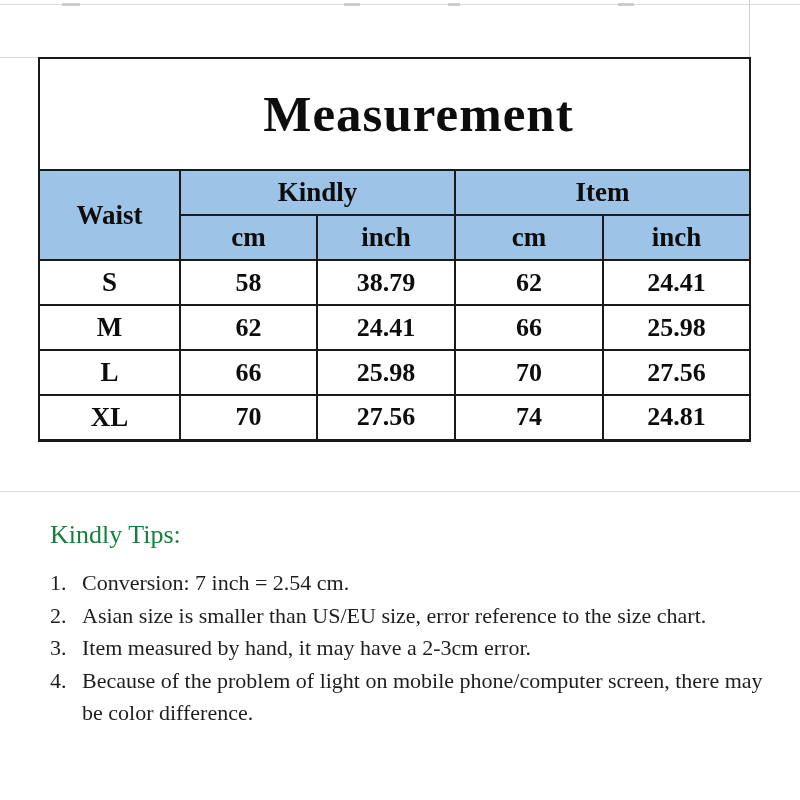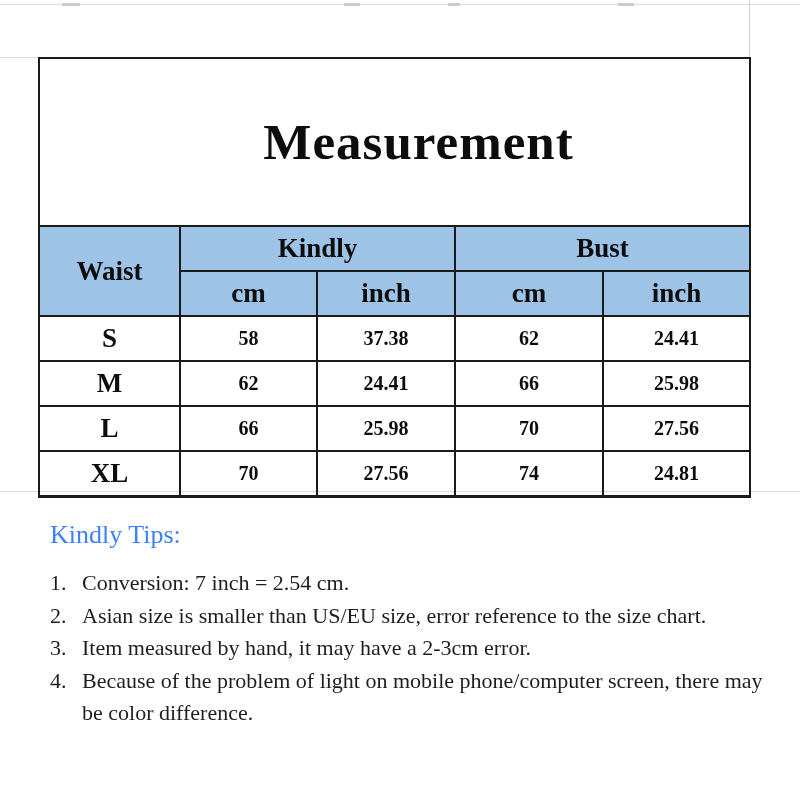--- a/index.html
+++ b/index.html
@@ -22,56 +22,56 @@
     table-layout:fixed;
     width:711px;
   }
   table.size-chart td {
     border:2px solid #1a1a1a;
     text-align:center;
     vertical-align:middle;
     color:#0d0d0d;
   }
   td.title-cell {
-    height:168px;
+    height:112px;
     font-size:51px;
     font-weight:bold;
     color:#0a0a0a;
     letter-spacing:1px;
     padding-left:48px;
   }
   td.group-cell, td.sub-cell, td.size-head-cell {
     background:#9DC3E6;
     font-weight:bold;
     font-size:27px;
     color:#15151f;
     height:45px;
   }
   td.size-cell {
     font-weight:bold;
     font-size:27px;
     height:45px;
   }
   td.value-cell {
     font-weight:bold;
-    font-size:20px;
+    font-size:26px;
     height:45px;
   }
   table.size-chart tr:last-child td { border-bottom-width:3px; }
 
   
   .tips {
     position:absolute;
     left:50px; top:520px;
     width:738px;
     color:#1e1e1e;
   }
   .tips-heading {
     font-size:26px;
-    color:#3b82f6;
+    color:#15803d;
     margin-bottom:17px;
   }
   .tip-item {
     display:flex;
     align-items:flex-start;
     font-size:22px;
     line-height:32.5px;
   }
   .tip-num {
     flex:0 0 32px;
@@ -102,32 +102,32 @@
           <col style="width:148px">
           <col style="width:147px">
       </colgroup>
       <tbody>
         <tr>
           <td class="title-cell" colspan="5">Measurement</td>
         </tr>
         <tr>
           <td class="size-head-cell" rowspan="2">Waist</td>
           <td class="group-cell" colspan="2">Kindly</td>
-          <td class="group-cell" colspan="2">Bust</td>
+          <td class="group-cell" colspan="2">Item</td>
         </tr>
         <tr>
           <td class="sub-cell">cm</td>
           <td class="sub-cell">inch</td>
           <td class="sub-cell">cm</td>
           <td class="sub-cell">inch</td>
         </tr>
         <tr>
           <td class="size-cell">S</td>
           <td class="value-cell">58</td>
-          <td class="value-cell">37.38</td>
+          <td class="value-cell">38.79</td>
           <td class="value-cell">62</td>
           <td class="value-cell">24.41</td>
         </tr>
         <tr>
           <td class="size-cell">M</td>
           <td class="value-cell">62</td>
           <td class="value-cell">24.41</td>
           <td class="value-cell">66</td>
           <td class="value-cell">25.98</td>
         </tr>

